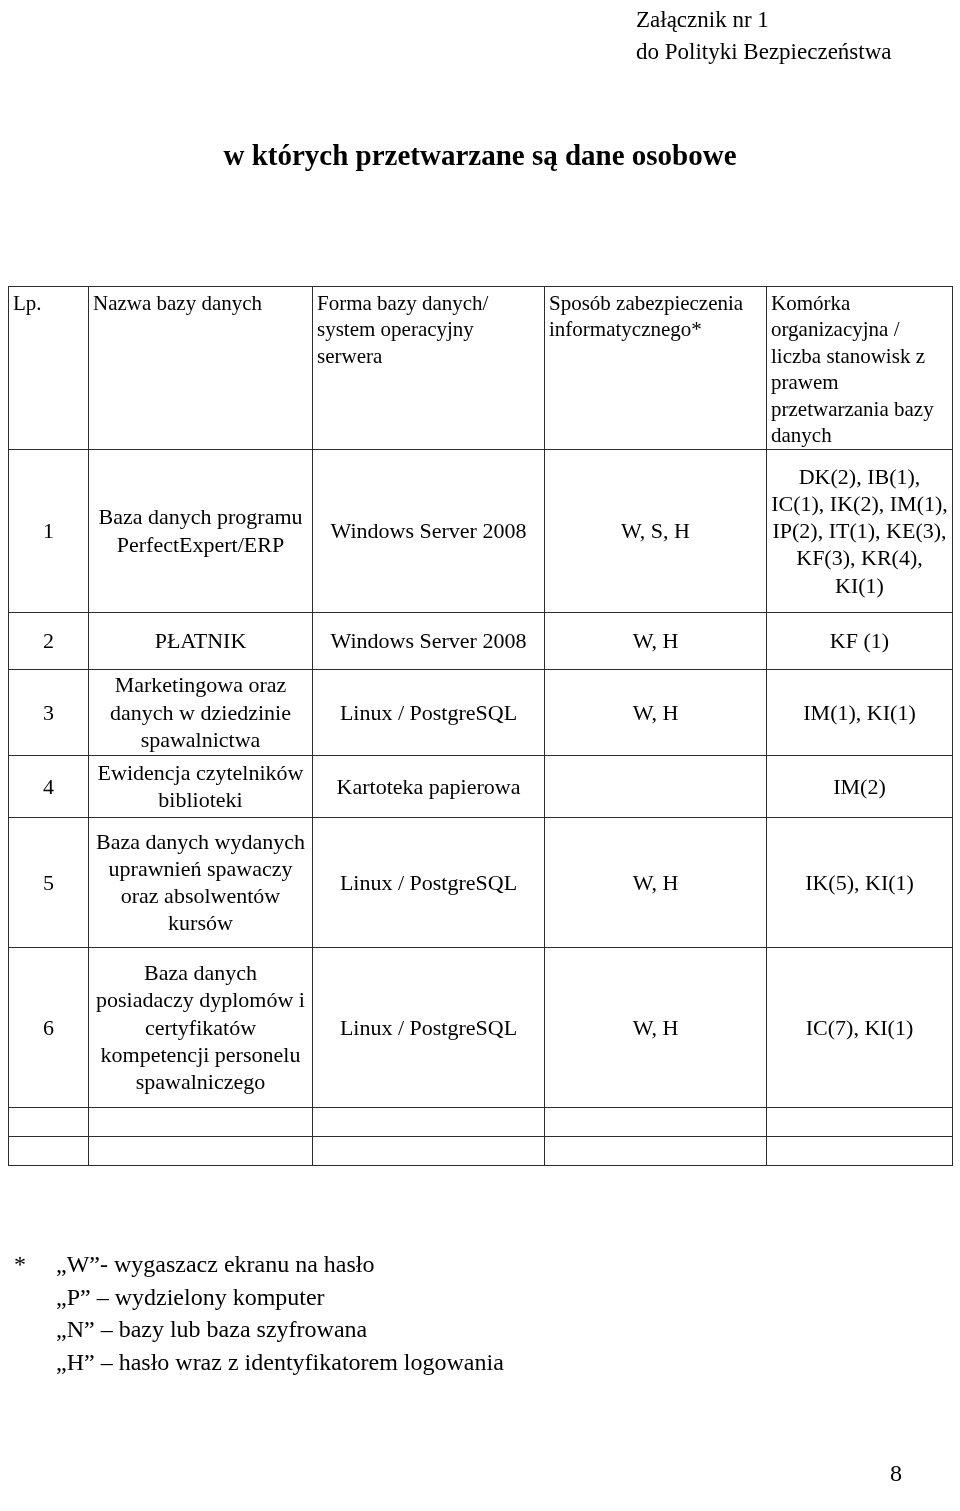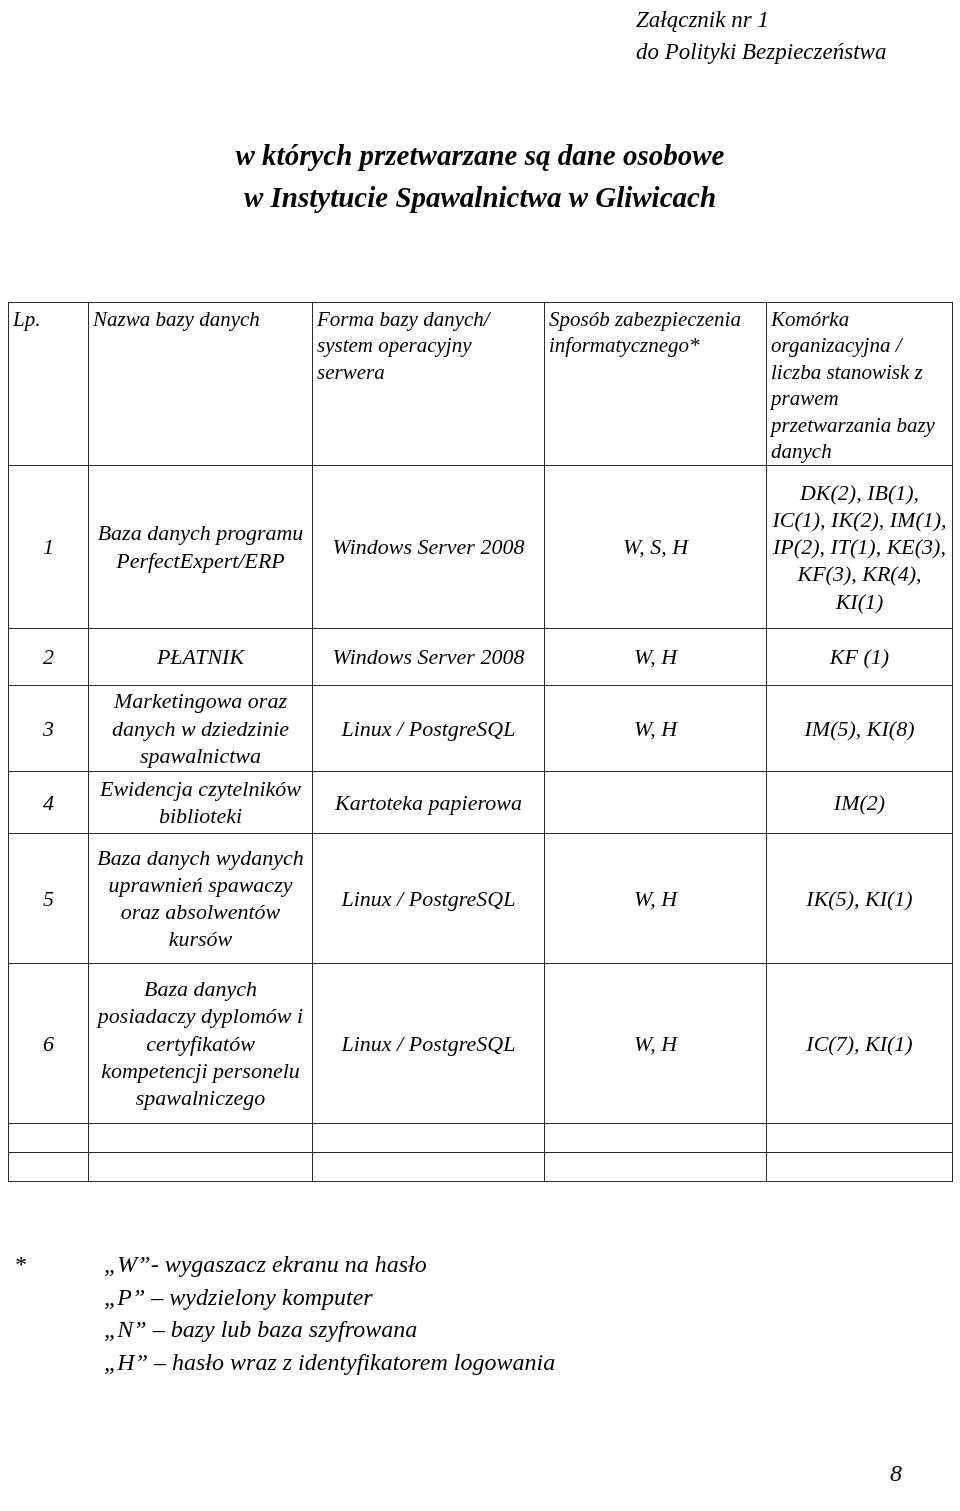--- a/index.html
+++ b/index.html
@@ -14,21 +14,20 @@
     font-family: "Liberation Serif", "DejaVu Serif", serif;
     color: #000000;
     overflow: hidden;
   }
 
   .page {
     position: relative;
     width: 960px;
     height: 1511px;
     box-sizing: border-box;
-    font-style: italic;
   }
 
   
   .annex {
     position: absolute;
     left: 636px;
     top: 4px;
     font-size: 23px;
     line-height: 1.38;
     white-space: nowrap;
@@ -44,21 +43,21 @@
     text-align: center;
     font-size: 29px;
     font-weight: bold;
     line-height: 1.46;
   }
 
   
   .tbl-wrap {
     position: absolute;
     left: 8px;
-    top: 302px;
+    top: 286px;
     width: 944px;
   }
   table.grid {
     border-collapse: collapse;
     width: 944px;
     table-layout: fixed;
   }
   table.grid td, table.grid th {
     border: 1px solid #2c2c2c;
     padding: 0 4px;
@@ -112,21 +111,21 @@
     align-items: baseline;
   }
   .legend-star {
     width: 42px;
     flex: 0 0 42px;
   }
   .legend-indent {
     width: 42px;
     flex: 0 0 42px;
   }
-  .legend-text { white-space: nowrap; margin-left: 48px; }
+  .legend-text { white-space: nowrap; }
 
   
   .pageno {
     position: absolute;
     left: 890px;
     top: 1460px;
     font-size: 24px;
   }
 </style>
 </head>
@@ -134,21 +133,20 @@
 
 <div class="page">
 
   <div class="annex">
     <div>Załącznik nr 1</div>
     <div>do Polityki Bezpieczeństwa</div>
   </div>
 
   <div class="title">
     <div>w których przetwarzane są dane osobowe</div>
-    <div>w Instytucie Spawalnictwa w Gliwicach</div>
   </div>
 
   <div class="tbl-wrap">
     <table class="grid">
       <thead>
         <tr class="row-h-1">
           <td class="col-lp hdr-lp">Lp.</td>
           <td class="col-name hdr-name">Nazwa bazy danych</td>
           <td class="col-form">Forma bazy danych/ system operacyjny serwera</td>
           <td class="col-sec">Sposób zabezpieczenia informatycznego*</td>
@@ -171,21 +169,21 @@
           <td class="col-form">Windows Server 2008</td>
           <td class="col-sec">W, H</td>
           <td class="col-org">KF (1)</td>
         </tr>
 
         <tr class="row-h-4">
           <td class="col-lp">3</td>
           <td class="col-name">Marketingowa oraz danych w dziedzinie spawalnictwa</td>
           <td class="col-form">Linux / PostgreSQL</td>
           <td class="col-sec">W, H</td>
-          <td class="col-org">IM(5), KI(8)</td>
+          <td class="col-org">IM(1), KI(1)</td>
         </tr>
 
         <tr class="row-h-5">
           <td class="col-lp">4</td>
           <td class="col-name">Ewidencja czytelników biblioteki</td>
           <td class="col-form">Kartoteka papierowa</td>
           <td class="col-sec"></td>
           <td class="col-org">IM(2)</td>
         </tr>
 

